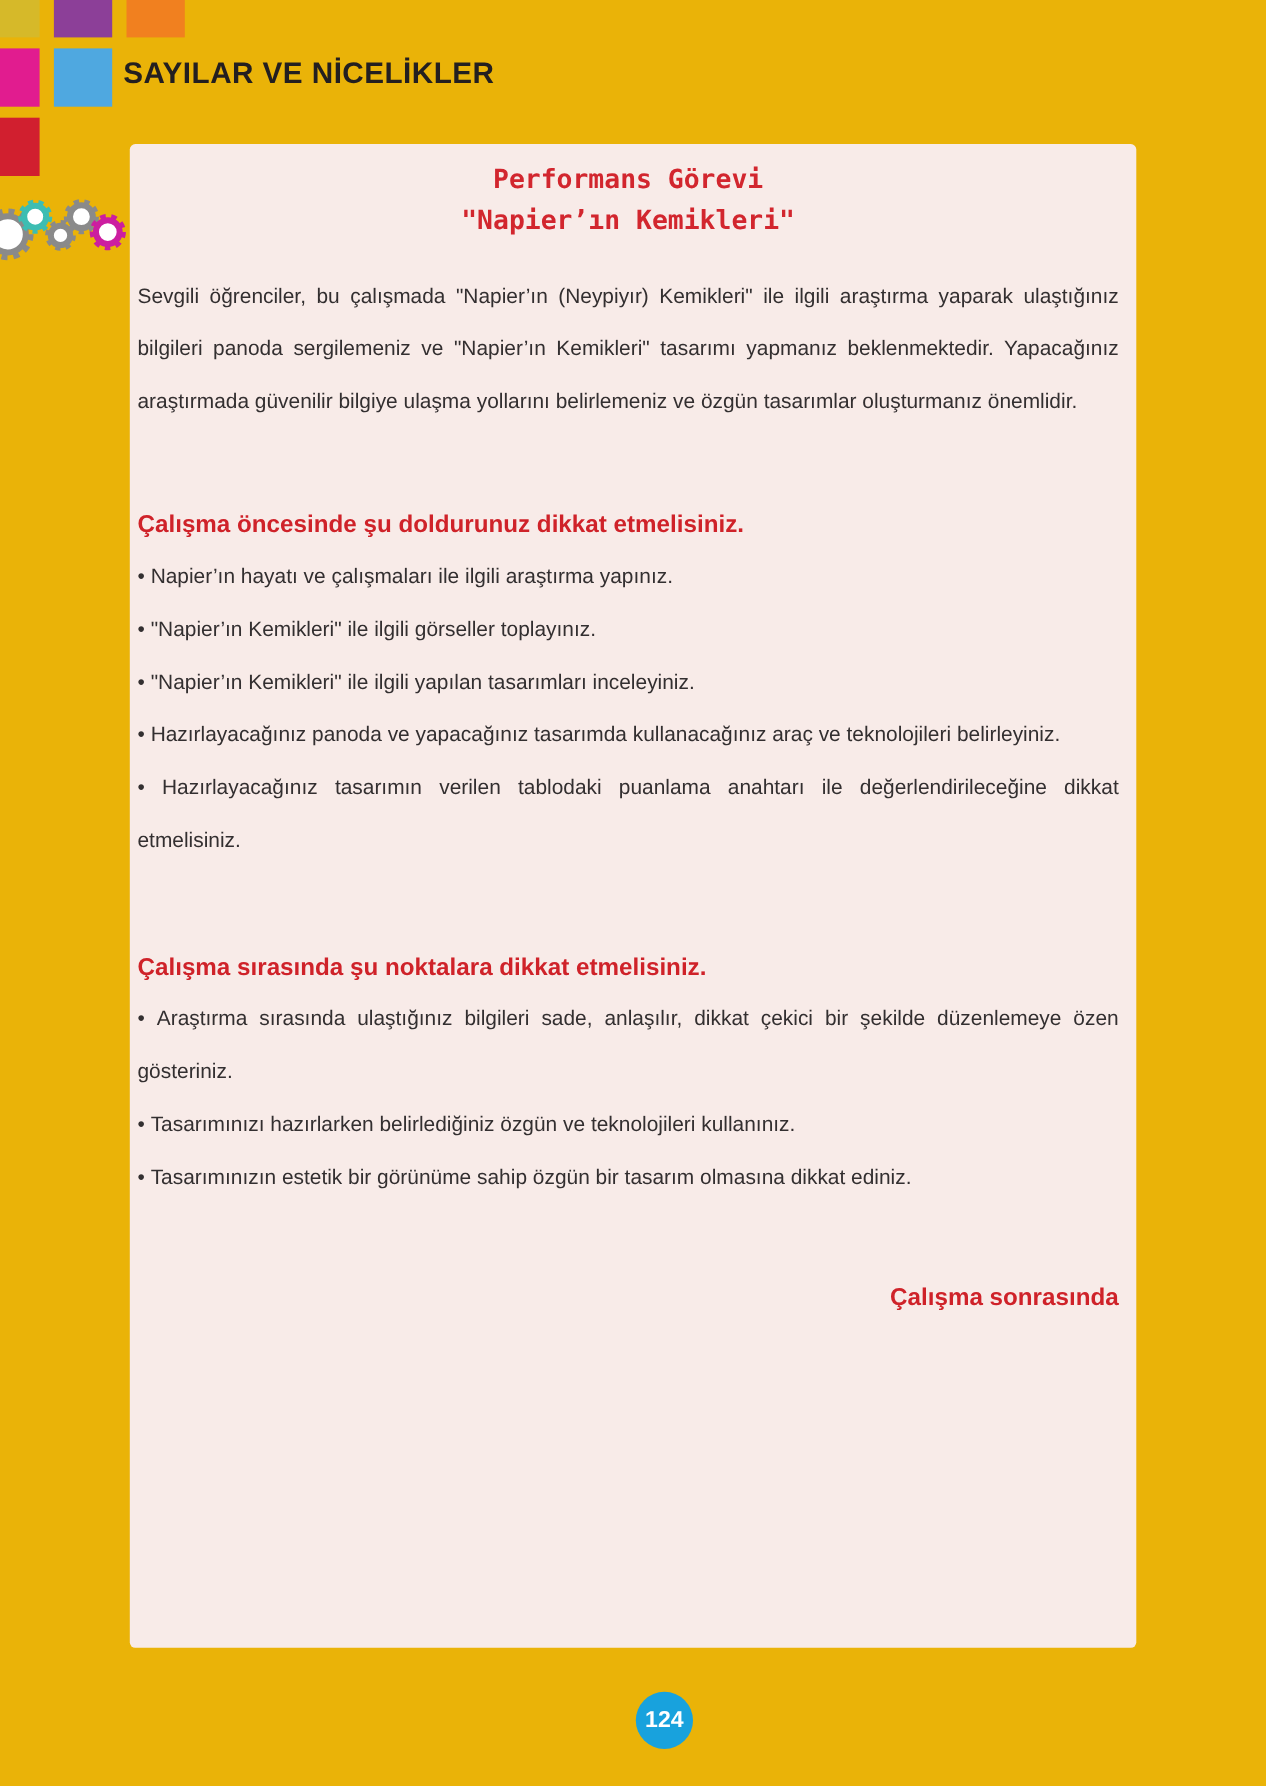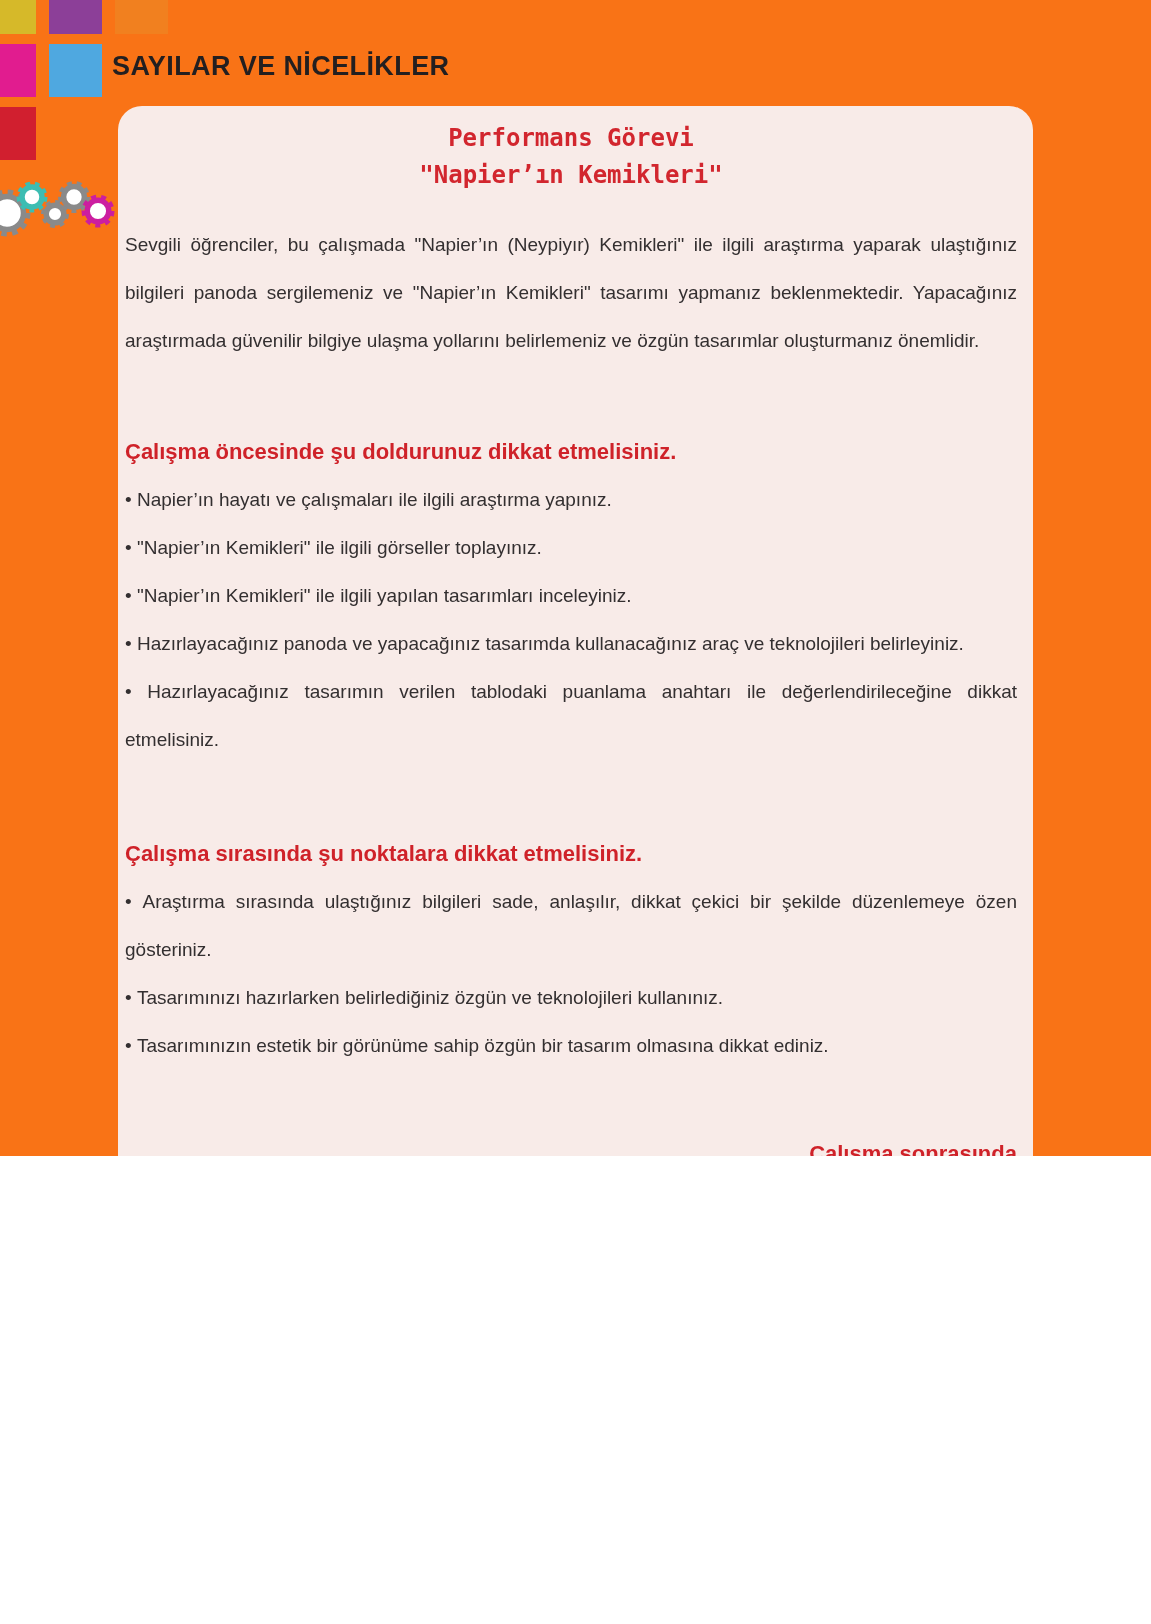--- a/index.html
+++ b/index.html
@@ -15,22 +15,22 @@
     --sq-blue:#4fa8e0;
     --sq-red:#d11f2f;
     --gear-gray:#8a8a8a;
     --gear-teal:#3dbdb2;
     --gear-magenta:#cc1ea0;
   }
   html,body{margin:0;padding:0;}
   body{background:#ffffff;font-family:"Liberation Sans", sans-serif;}
   .page{
     position:relative;
-    width:1151px;height:1156px;
-    background:#f97316;
+    width:1151px;height:1624px;
+    background:#eab308;
     overflow:hidden;
   }
   
   .sq{position:absolute;width:53px;height:53px;}
   .sq-yellow{left:-17px;top:-19px;background:var(--sq-yellow);}
   .sq-purple{left:49px;top:-19px;background:var(--sq-purple);}
   .sq-orange{left:115px;top:-19px;background:var(--sq-orange);}
   .sq-magenta{left:-17px;top:44px;background:var(--sq-magenta);}
   .sq-blue{left:49px;top:44px;background:var(--sq-blue);}
   .sq-red{left:-17px;top:107px;background:var(--sq-red);}
@@ -42,24 +42,24 @@
 
   .gears{position:absolute;left:0;top:166px;}
   .gear circle{fill:none;}
   .gear .teeth{stroke-width:5;}
   .gear .ring{fill:#ffffff;stroke-width:5.5;}
   .gear-gray .teeth,.gear-gray .ring{stroke:var(--gear-gray);}
   .gear-teal .teeth,.gear-teal .ring{stroke:var(--gear-teal);}
   .gear-magenta .teeth,.gear-magenta .ring{stroke:var(--gear-magenta);}
 
   .card{
-    position:absolute;left:118px;top:106px;
+    position:absolute;left:118px;top:131px;
     width:915px;height:1367px;box-sizing:border-box;
     background:var(--card-bg);
-    border-radius:24px;
+    border-radius:5px;
     padding:12px 16px 0 7px;
   }
   .card-title{
     margin-top:2px;
     text-align:center;
     font-family:"DejaVu Sans Mono", monospace;
     font-weight:bold;
     font-size:24px;line-height:37px;
     color:var(--title-red);
   }

